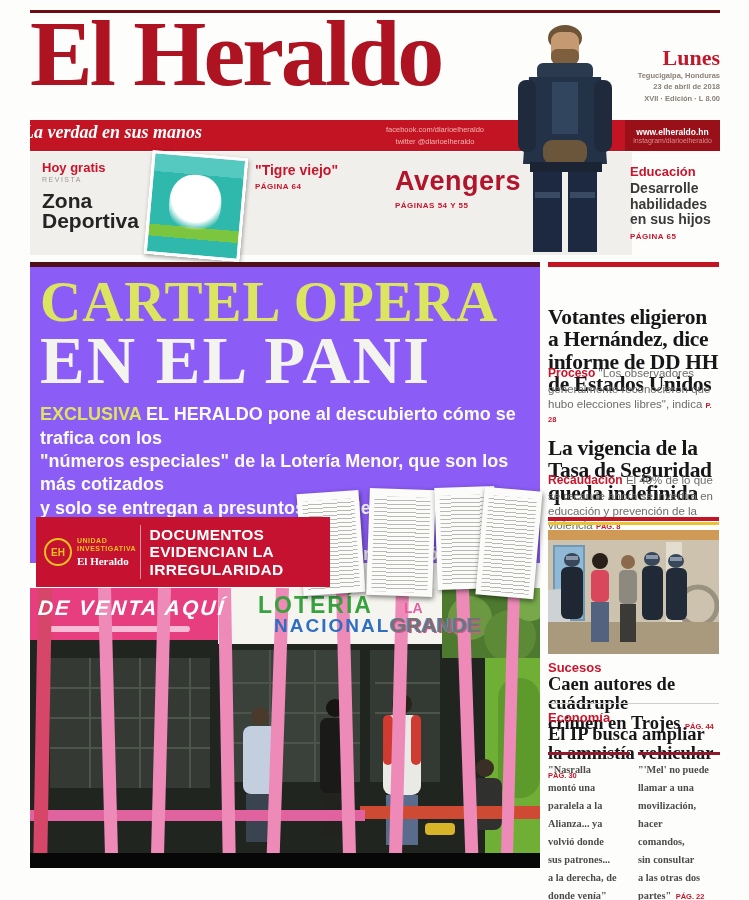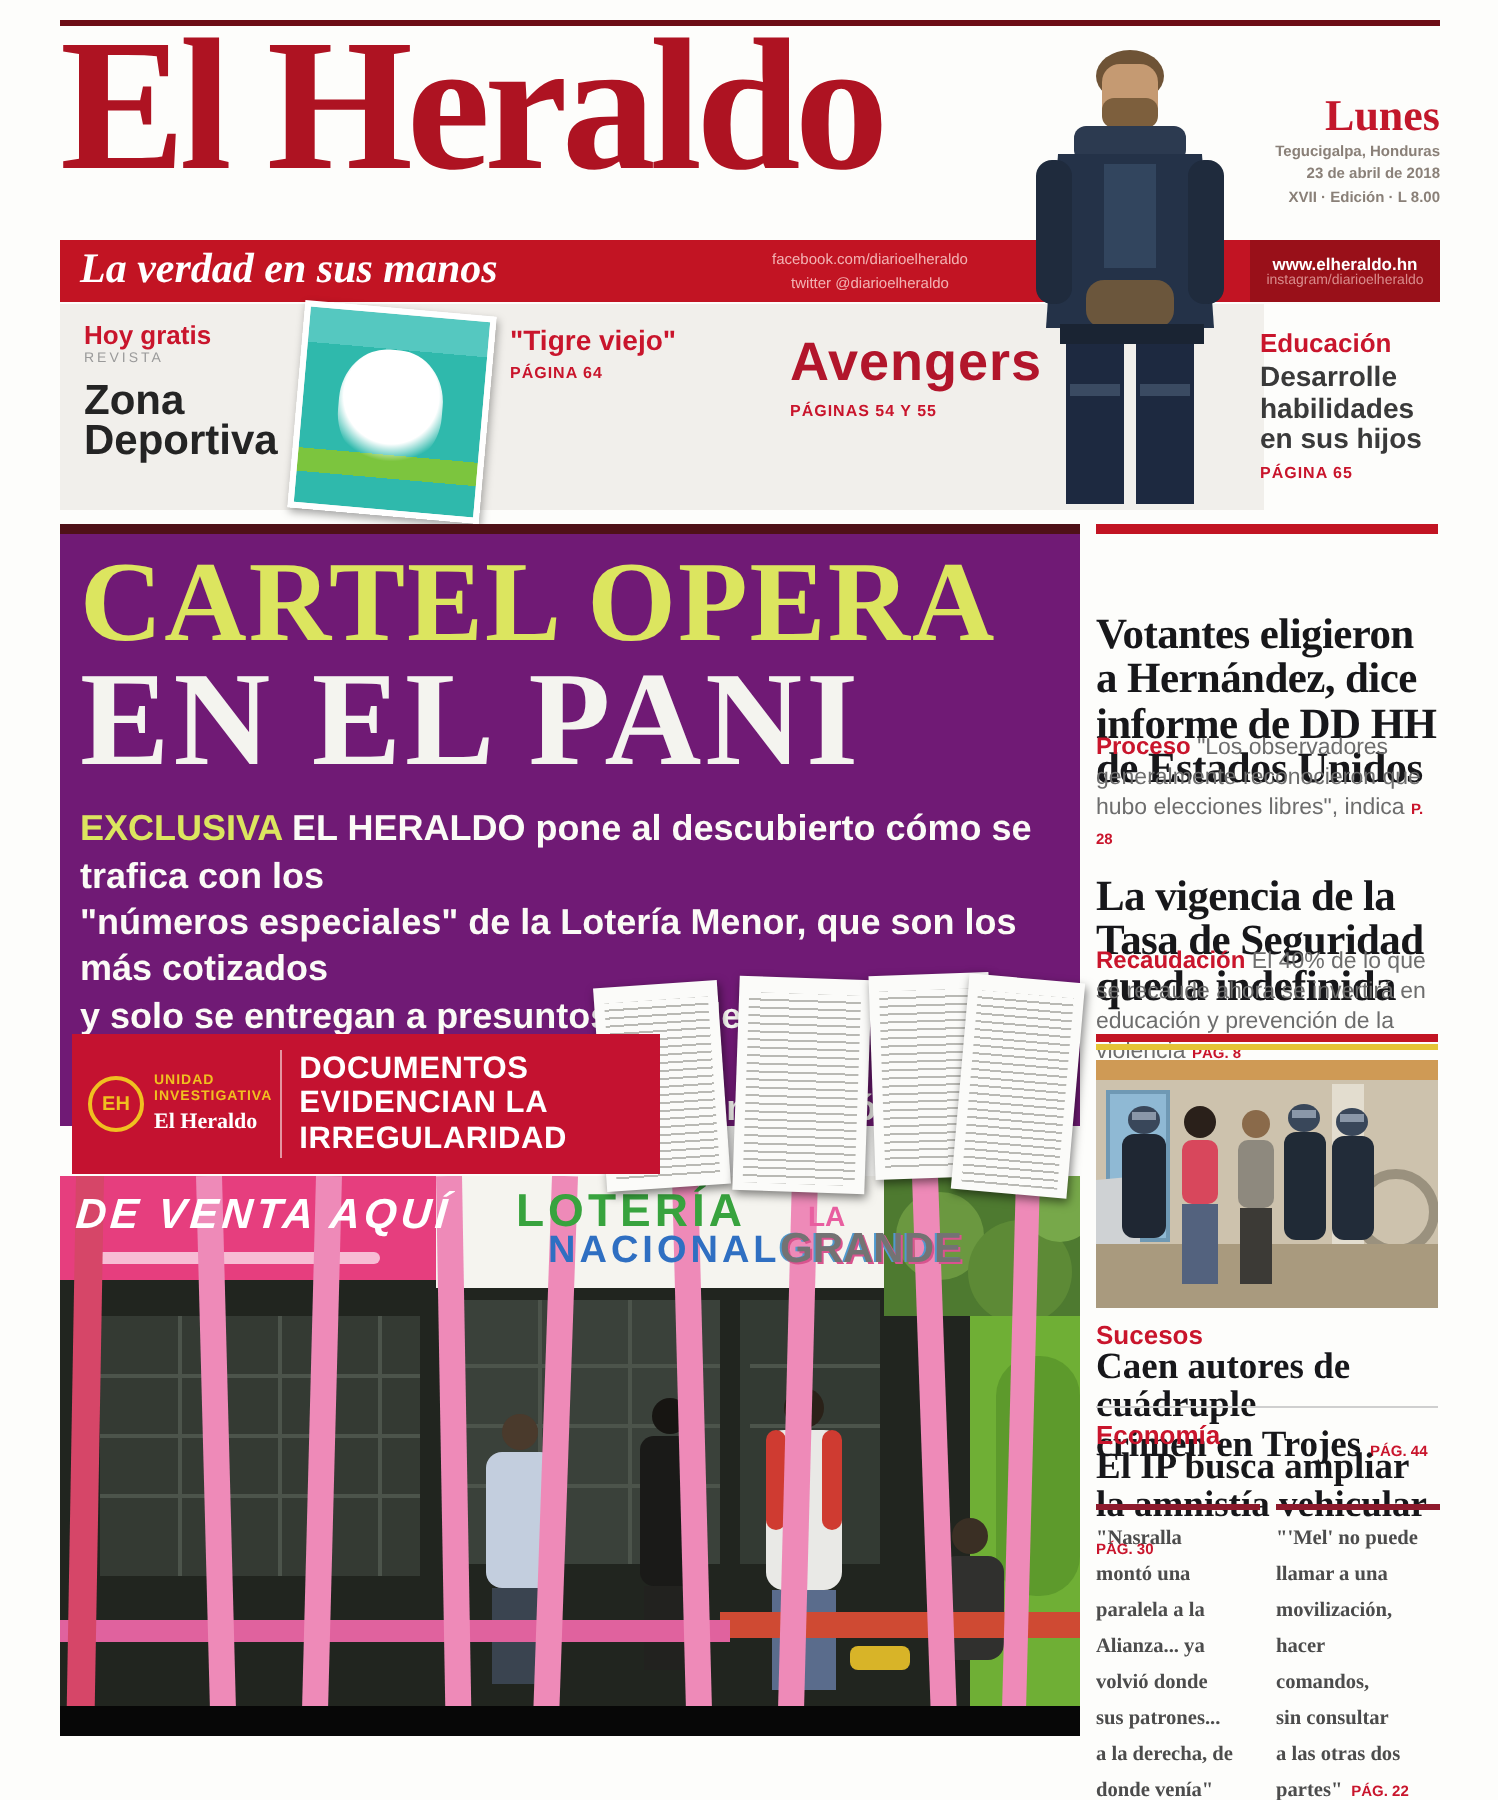--- a/index.html
+++ b/index.html
@@ -11,21 +11,21 @@
   
   #top-rule{left:30px;top:10px;width:690px;height:3px;background:#6d0e16;}
   #mast-title{left:30px;top:2px;font-size:94px;font-weight:bold;color:#ae1322;
               letter-spacing:-3px;line-height:1.1;}
   #day-block{left:590px;top:46px;width:130px;text-align:right;}
   #day-name{font-size:22px;font-weight:bold;color:#c2172b;line-height:1.1;}
   .day-line{font-size:7.5px;color:#8a8078;font-weight:bold;line-height:1.5;}
 
   
   #tag-bar{left:30px;top:120px;width:690px;height:31px;background:#c21423;}
-  #tagline{left:40px;top:122px;font-size:21px;font-style:italic;font-weight:bold;color:#fff;}
+  #tagline{left:23px;top:122px;font-size:18px;font-style:italic;font-weight:bold;color:#fff;}
   #social-block{left:360px;top:124px;width:150px;text-align:center;}
   .social-line{font-size:7.5px;color:#f2b2b2;line-height:1.6;}
   #web-box{left:625px;top:120px;width:95px;height:31px;background:#991019;text-align:center;
            display:flex;flex-direction:column;justify-content:center;}
   #web-url{font-size:8.5px;font-weight:bold;color:#fff;}
   #web-ig{font-size:7px;color:#d98b8b;}
 
   
   #strip{left:30px;top:152px;width:602px;height:103px;background:#f1efeb;}
   .kicker{color:#c9152c;font-weight:bold;}
@@ -45,21 +45,21 @@
   #strip-item3{position:absolute;left:365px;top:12px;width:130px;}
   #avengers-title{font-size:27px;font-weight:bold;color:#b2152b;letter-spacing:.5px;margin-top:2px;}
   #strip-item4{position:absolute;left:600px;top:12px;width:95px;}
   #edu-kicker{font-size:13px;}
 
   
   #captain{left:500px;top:22px;width:130px;height:230px;z-index:5;}
 
   
   #maroon-bar{left:30px;top:262px;width:510px;height:5px;background:#4f1117;}
-  #black-box{left:30px;top:267px;width:510px;height:296px;background:#701a75;
+  #black-box{left:30px;top:267px;width:510px;height:296px;background:#8b5cf6;
              padding:6px 10px;box-sizing:border-box;}
   #lead-h1{font-size:57px;font-weight:bold;color:#dce55f;letter-spacing:1px;line-height:1.02;}
   #lead-h2{font-size:67px;font-weight:bold;color:#f4f4ef;letter-spacing:2px;line-height:1.0;
            margin-top:-4px;}
   #lead-body{margin-top:9px;width:490px;font-size:18px;line-height:1.3;font-weight:bold;
              color:#fbfbf6;white-space:pre-line;}
   #lead-exclusive{color:#dce55f;}
 
   
   .doc{background:#fbfbf9;box-shadow:1px 2px 5px rgba(0,0,0,.5);z-index:6;

